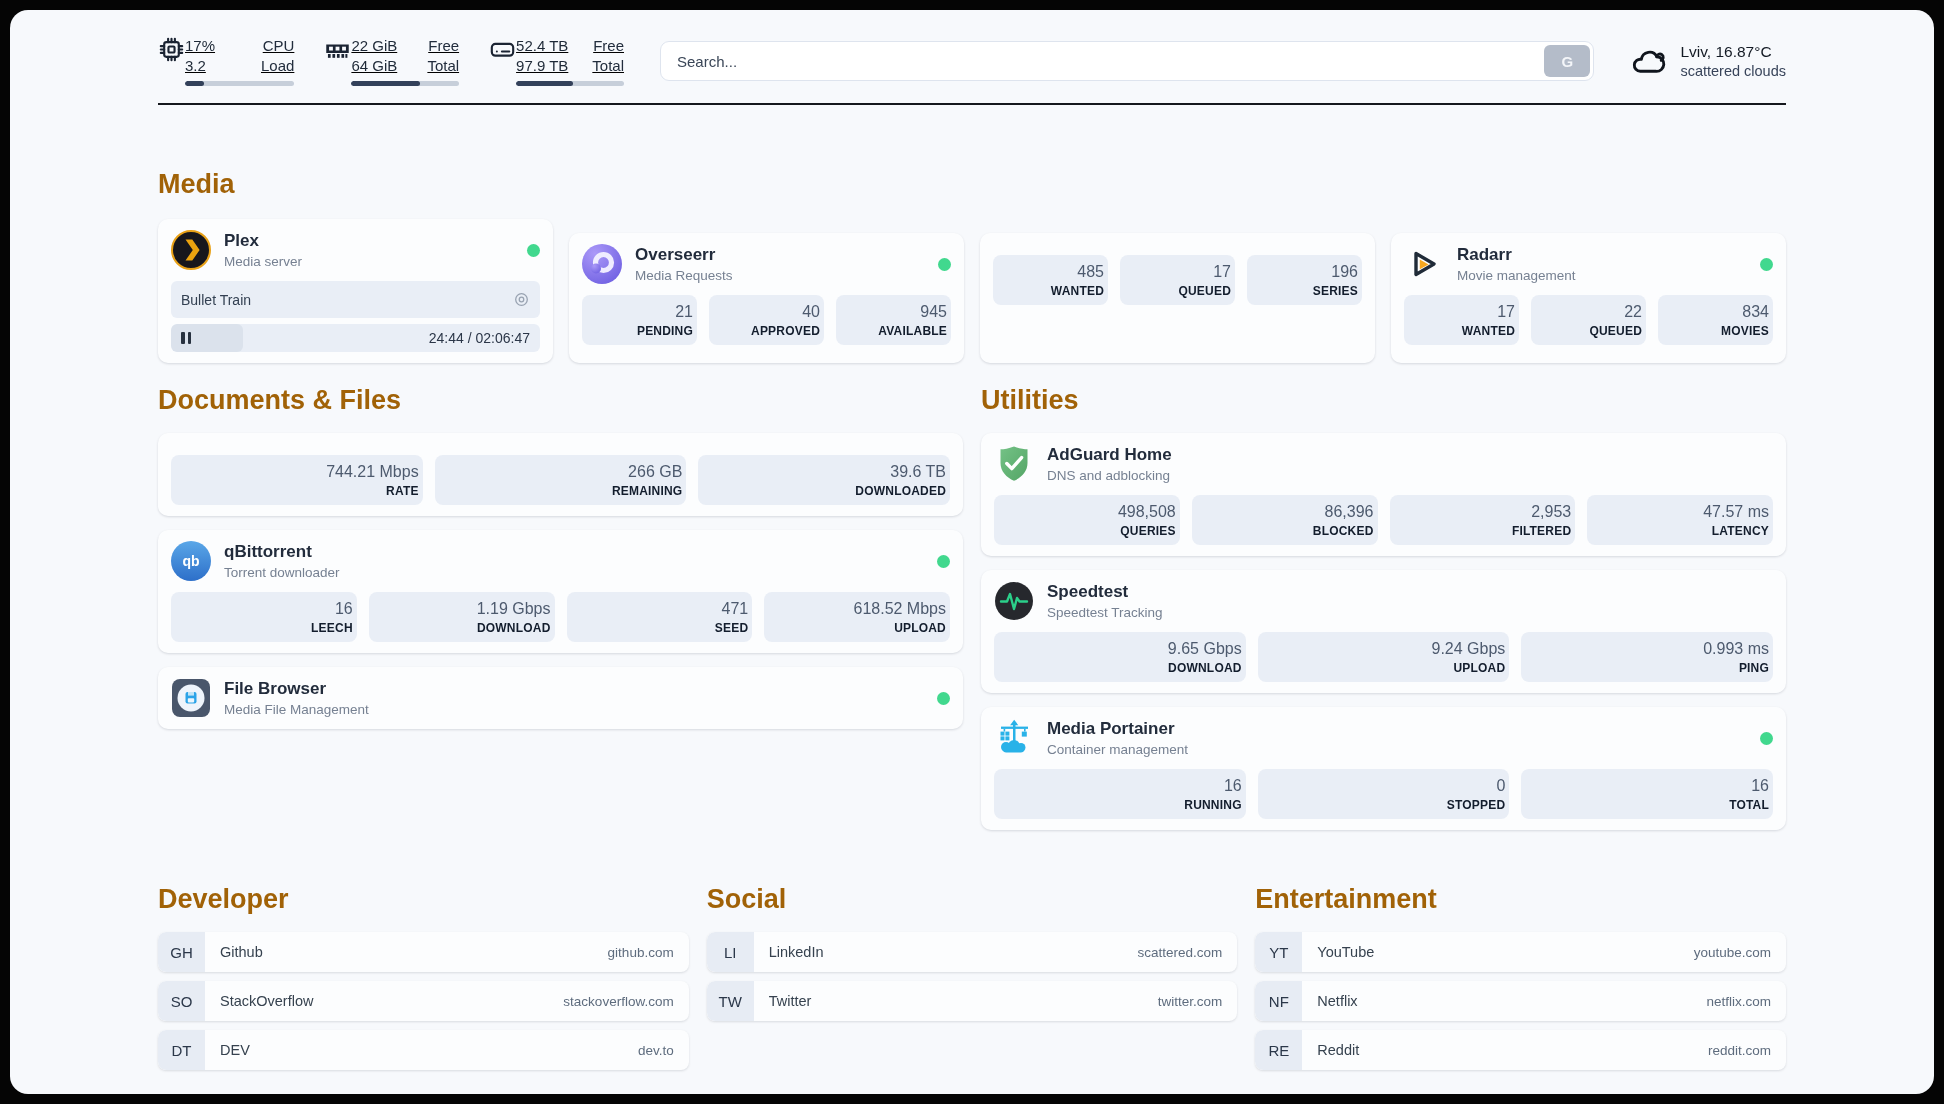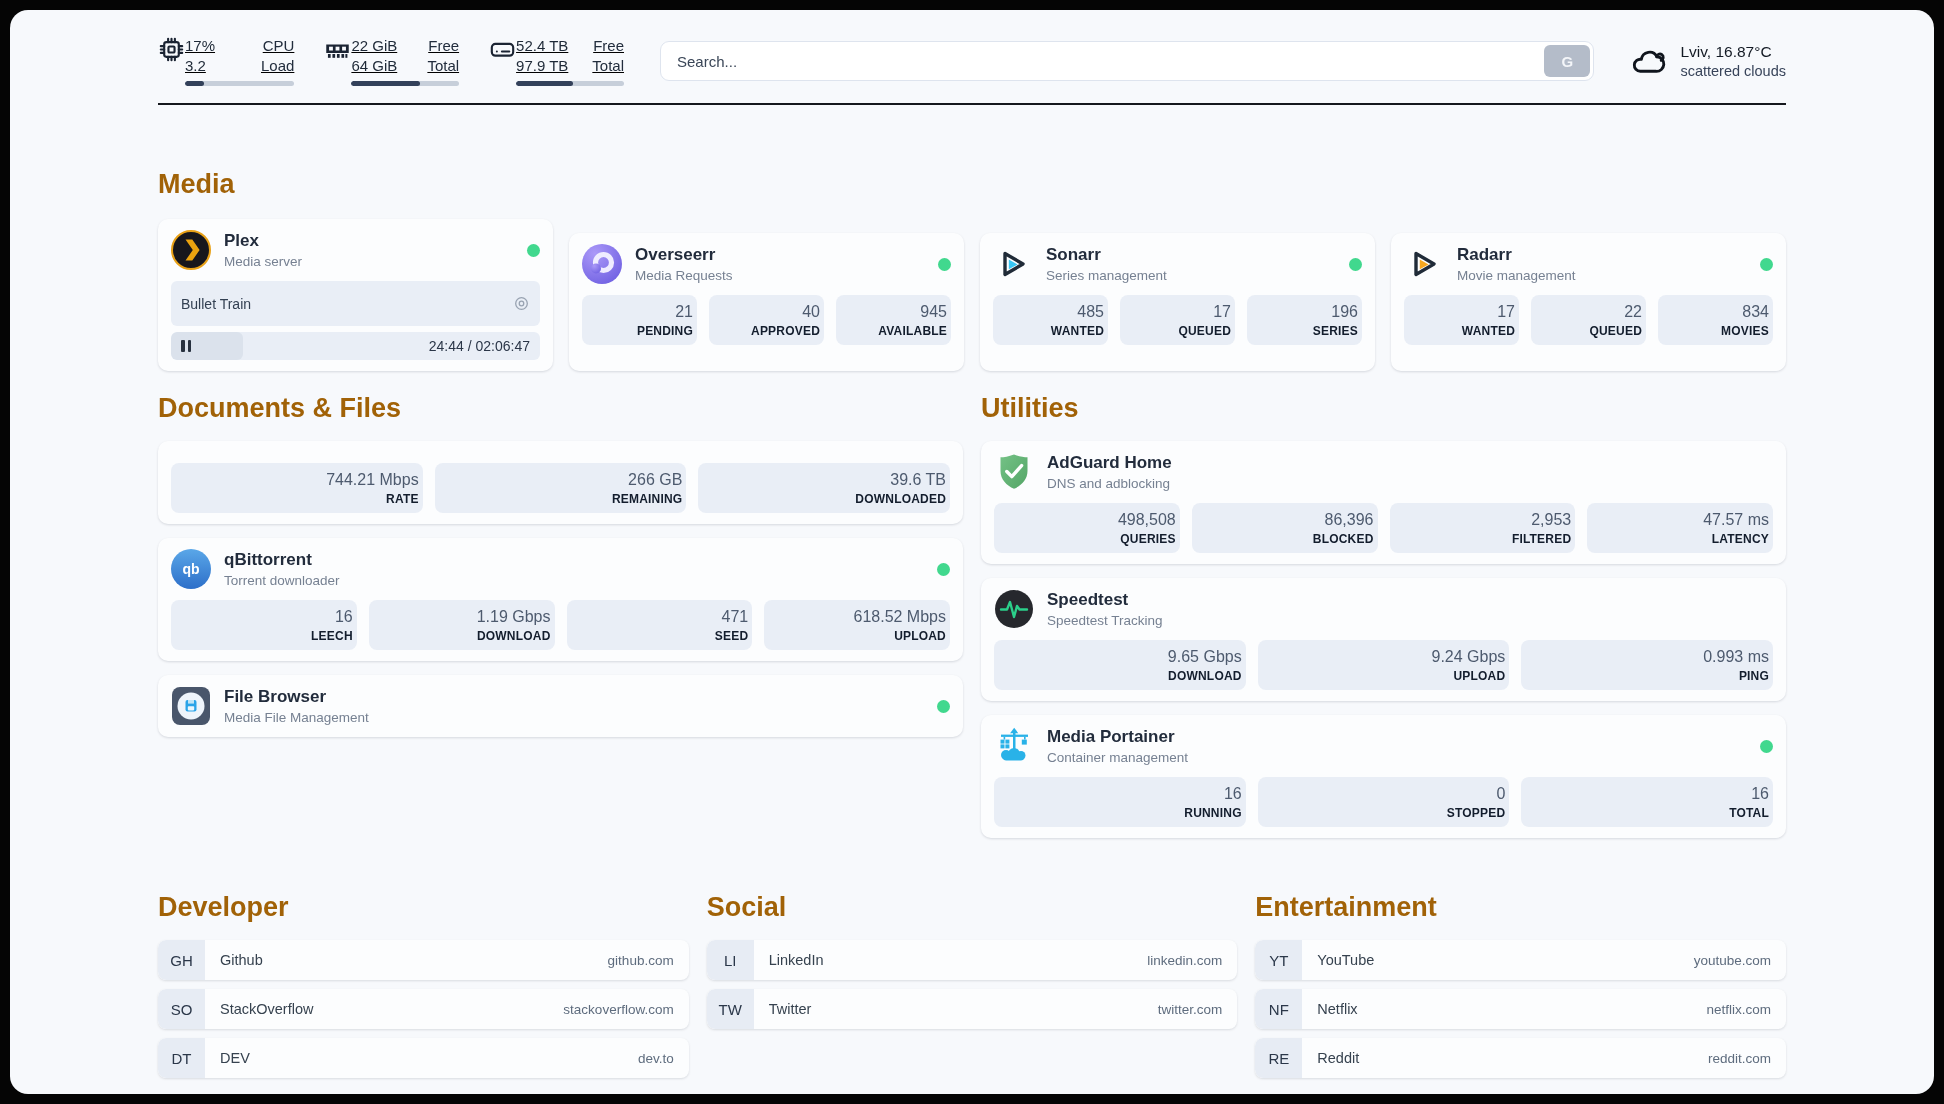--- a/index.html
+++ b/index.html
@@ -72,21 +72,21 @@
   .app-desc { font-size:13.5px; color:#76markdown8191; color:#768192; margin-top:3px; }
   .status-dot { width:13px; height:13px; border-radius:50%; background:#41d88e; margin-left:auto; flex:0 0 auto; }
 
   .stats-row { display:flex; gap:12px; margin-top:11px; }
   .stat { flex:1; background:#e9eef6; border-radius:8px; padding:7px 4px 6px; text-align:right; }
   .stat-value { font-size:16px; color:#4d5a6e; line-height:19px; }
   .stat-label { font-size:12px; font-weight:700; color:#131d2d; line-height:16px; margin-top:2px; letter-spacing:.2px; }
 
   
   .player-title-row {
-    margin-top:11px; background:#e9eef6; border-radius:6px; height:45px;
+    margin-top:11px; background:#e9eef6; border-radius:6px; height:37px;
     display:flex; align-items:center; padding:0 10px; font-size:14px; color:#33405269; color:#334052;
   }
   .disc-icon { margin-left:auto; width:17px; height:17px; color:#98a2b1; }
   .player-progress-row {
     margin-top:6px; background:#e9eef6; border-radius:6px; height:28px;
     position:relative; display:flex; align-items:center; padding:0 10px; overflow:hidden;
   }
   .played-pill { position:absolute; left:0; top:0; bottom:0; background:#dbe2ec; border-radius:6px; }
   .pause-icon { position:relative; width:12px; height:12px; display:flex; gap:3px; }
   .pause-icon i { display:block; width:3.5px; height:12px; background:#27313f; border-radius:1px; }
@@ -280,31 +280,20 @@
             <div class="stat-label">APPROVED</div>
           </div>
           <div class="stat">
             <div class="stat-value">945</div>
             <div class="stat-label">AVAILABLE</div>
           </div>
         </div>
       </div>
 
       <div class="card">
-        <div class="card-header">
-          <svg class="app-icon" viewBox="0 0 40 40" fill="none">
-            <path d="M12 9.5 30 20 12 30.5Z" stroke="#202b38" stroke-width="3.4" stroke-linejoin="round"></path>
-            <path d="M15.8 15.6 24.6 20.4 15.8 25.2Z" fill="#38c6f4"></path>
-          </svg>
-          <div class="app-text">
-            <div class="app-name">Sonarr</div>
-            <div class="app-desc">Series management</div>
-          </div>
-          <div class="status-dot"></div>
-        </div>
         <div class="stats-row">
           <div class="stat">
             <div class="stat-value">485</div>
             <div class="stat-label">WANTED</div>
           </div>
           <div class="stat">
             <div class="stat-value">17</div>
             <div class="stat-label">QUEUED</div>
           </div>
           <div class="stat">
@@ -542,21 +531,21 @@
           <div class="bm-name">DEV</div>
           <div class="bm-url">dev.to</div>
         </div>
       </div>
 
       <div>
         <div class="section-title mt-row3">Social</div>
         <div class="bm-row">
           <div class="bm-abbr">LI</div>
           <div class="bm-name">LinkedIn</div>
-          <div class="bm-url">linkedin.com</div>
+          <div class="bm-url">scattered.com</div>
         </div>
         <div class="bm-row">
           <div class="bm-abbr">TW</div>
           <div class="bm-name">Twitter</div>
           <div class="bm-url">twitter.com</div>
         </div>
       </div>
 
       <div>
         <div class="section-title mt-row3">Entertainment</div>

